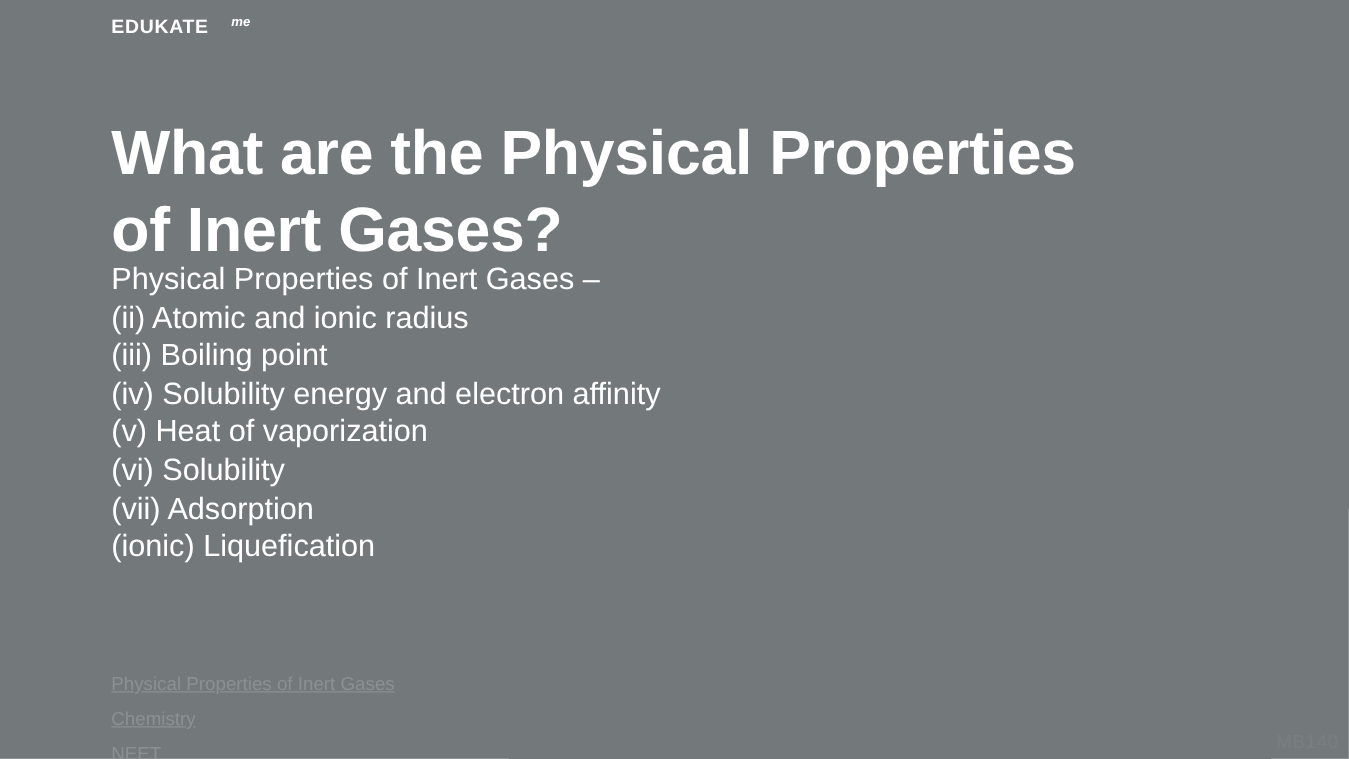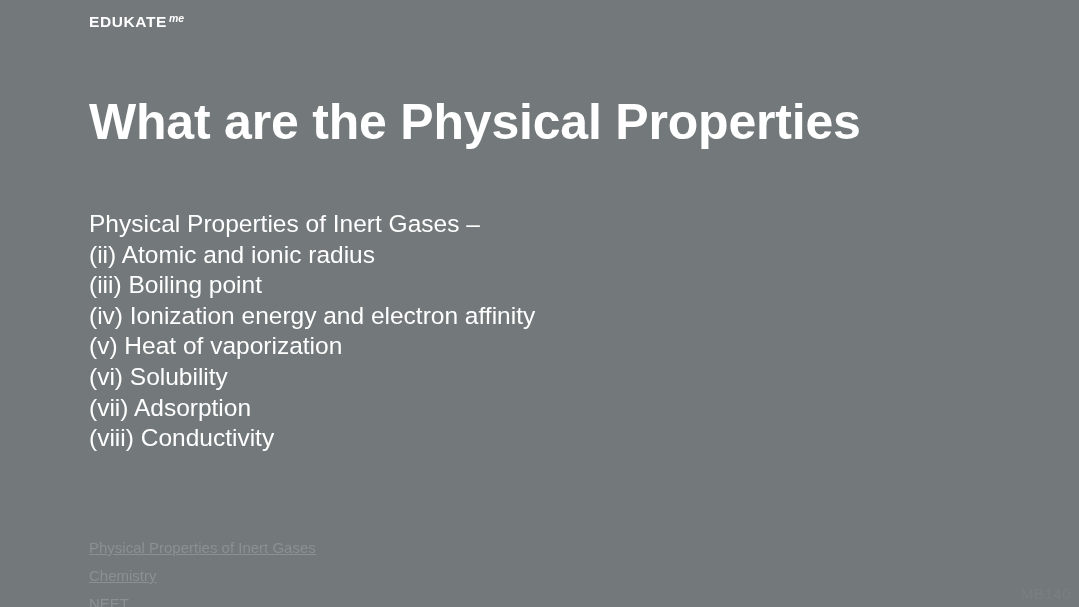--- a/index.html
+++ b/index.html
@@ -37,21 +37,21 @@
     letter-spacing: 0.6px;
     color: #ffffff;
     line-height: 1;
   }
   .brand-sup {
     font-size: 10.5px;
     font-style: italic;
     font-weight: bold;
     color: #ffffff;
     text-underline-offset: 2px;
-    margin-left: 2px;
+    margin-left: 18px;
     position: relative;
     top: -1px;
     line-height: 1;
   }
 
   
   .title {
     position: absolute;
     left: 89px;
     top: 57px;
@@ -115,31 +115,32 @@
 
 <div class="slide">
 
   <div class="brand">
     <span class="brand-main">EDUKATE</span>
     <span class="brand-sup">me</span>
   </div>
 
   <h1 class="title">
     <span class="title-line">What are the Physical Properties</span>
+    <span class="title-line">of Inert Gases?</span>
   </h1>
 
   <div class="body-block">
     <span class="body-line">Physical Properties of Inert Gases –</span>
     <span class="body-line">(ii) Atomic and ionic radius</span>
     <span class="body-line">(iii) Boiling point</span>
-    <span class="body-line">(iv) Ionization energy and electron affinity</span>
+    <span class="body-line">(iv) Solubility energy and electron affinity</span>
     <span class="body-line">(v) Heat of vaporization</span>
     <span class="body-line">(vi) Solubility</span>
     <span class="body-line">(vii) Adsorption</span>
-    <span class="body-line">(viii) Conductivity</span>
+    <span class="body-line">(ionic) Liquefication</span>
   </div>
 
   <div class="footer">
     <span class="footer-line">Physical Properties of Inert Gases</span>
     <span class="footer-line">Chemistry</span>
     <span class="footer-line">NEET</span>
   </div>
 
   <div class="watermark">MB140</div>
 

